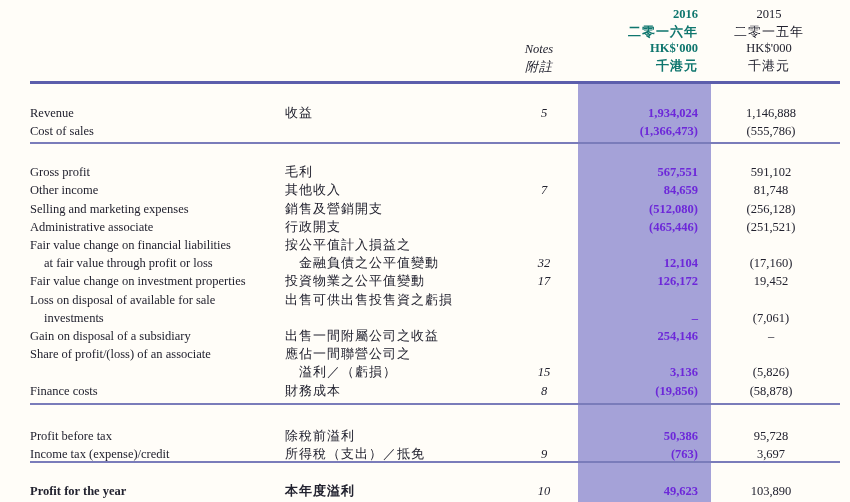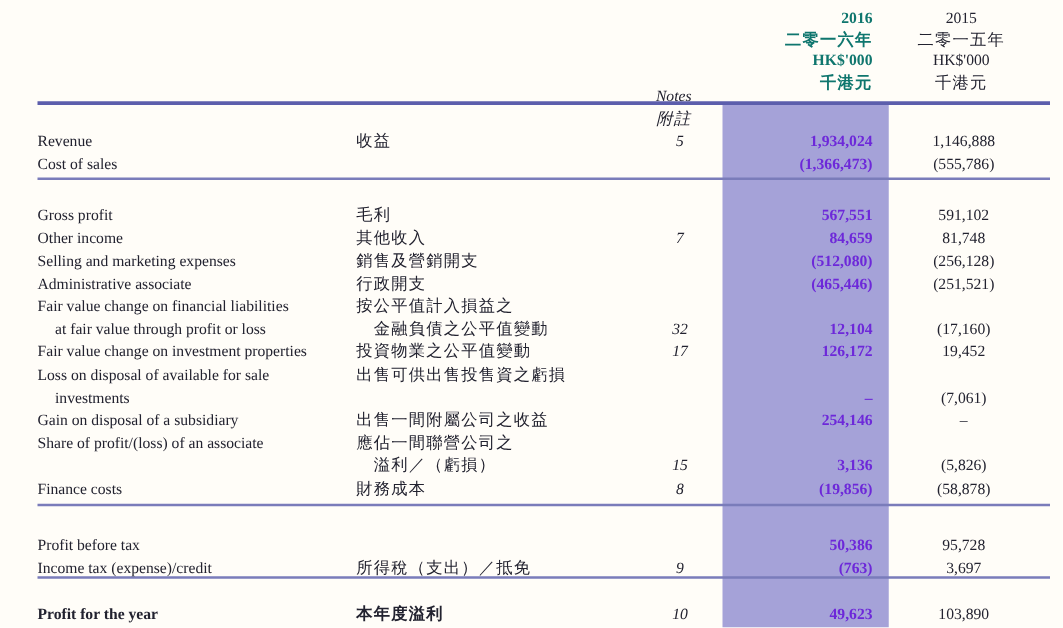--- a/index.html
+++ b/index.html
@@ -8,21 +8,21 @@
     background:#fffdf8;overflow:hidden;
     font-family:"Liberation Serif",serif;color:#22222f;
   }
   .band{position:absolute;left:578px;top:84px;width:133px;height:418px;background:#a5a2d8;}
   .rule{position:absolute;left:30px;width:810px;}
   .rule.thick{height:3px;background:#5c5eac;}
   .rule.thin{height:2px;background:#7a7cba;}
 
   
   .hdr{position:absolute;font-size:12.5px;line-height:17px;}
-  .hdr-notes{left:505px;width:68px;top:41px;text-align:center;font-style:italic;margin-top:28px;}
+  .hdr-notes{left:505px;width:68px;top:41px;text-align:center;font-style:italic;}
   .hdr-2016{left:555px;width:143px;top:6px;text-align:right;font-weight:bold;color:#0f766e;}
   .hdr-2015{left:700px;width:138px;top:6px;text-align:center;}
   .hdr .cnzh{letter-spacing:1px;font-size:13px;}
 
   
   .row{position:absolute;left:0;width:804px;height:18px;line-height:18px;font-size:12.5px;}
   .c{position:absolute;top:0;white-space:nowrap;}
   .en{left:30px;width:255px;}
   .zh{left:285px;width:230px;font-size:13px;letter-spacing:1px;}
   .note{left:515px;width:58px;text-align:center;font-style:italic;}
@@ -159,20 +159,21 @@
   </div>
   <div class="row" style="top:382px">
     <span class="c en">Finance costs</span>
     <span class="c zh">財務成本</span>
     <span class="c note">8</span>
     <span class="c v16">(19,856)</span>
     <span class="c v15">(58,878)</span>
   </div>
   <div class="row" style="top:427px">
     <span class="c en">Profit before tax</span>
+    <span class="c zh">除稅前溢利</span>
     <span class="c note"></span>
     <span class="c v16">50,386</span>
     <span class="c v15">95,728</span>
   </div>
   <div class="row" style="top:445px">
     <span class="c en">Income tax (expense)/credit</span>
     <span class="c zh">所得稅（支出）／抵免</span>
     <span class="c note">9</span>
     <span class="c v16">(763)</span>
     <span class="c v15">3,697</span>

